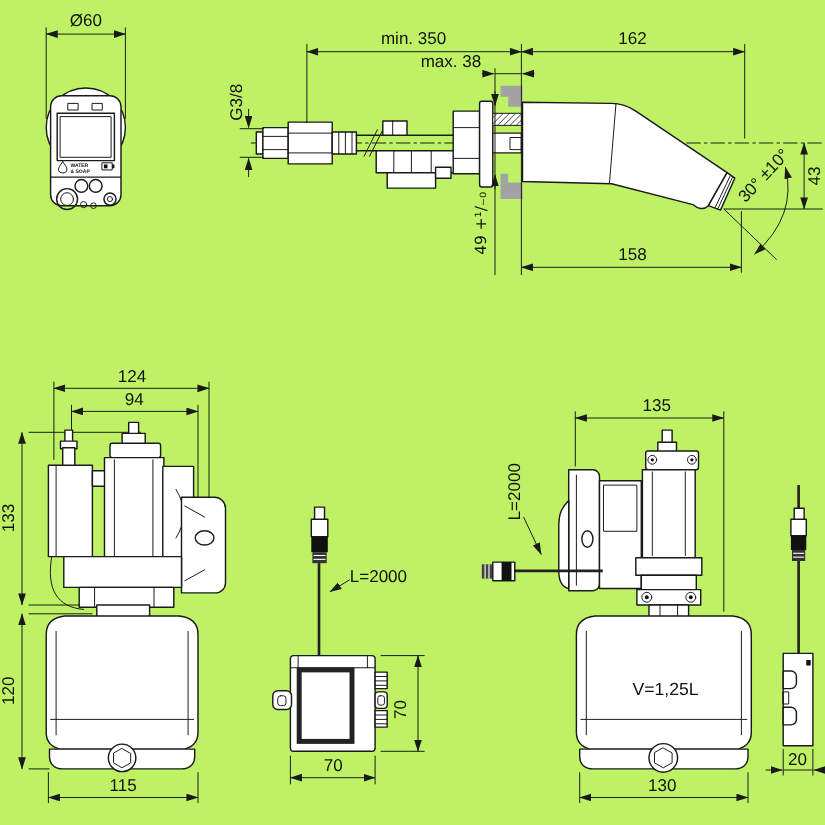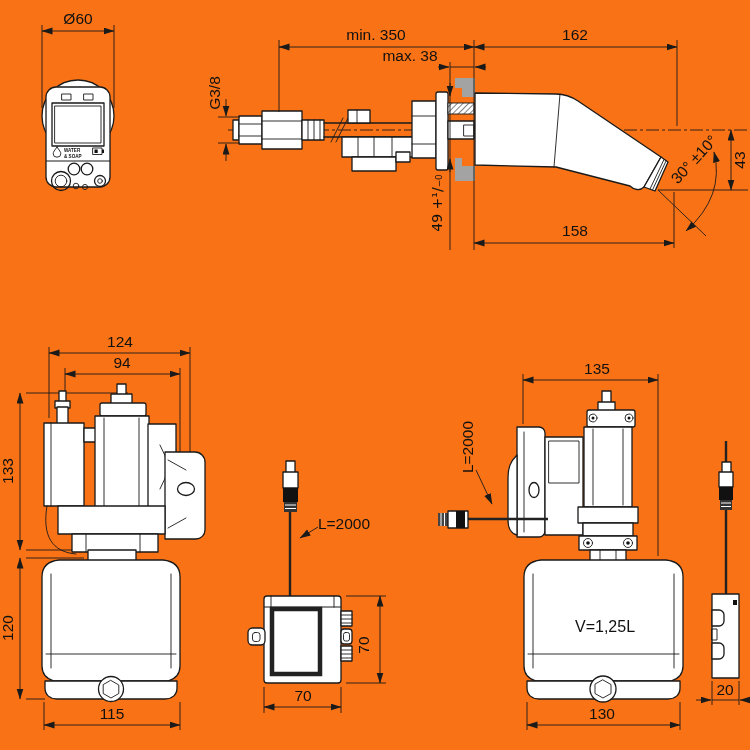--- a/index.html
+++ b/index.html
@@ -1,16 +1,16 @@
 <!DOCTYPE html>
 <html><head>
 <meta charset="utf-8">
 <style>
   html,body{margin:0;padding:0;background:#fff;}
-  .stage{width:750px;height:750px;position:relative;background:#f97316;overflow:hidden;}
+  .stage{width:750px;height:750px;position:relative;background:#bef264;overflow:hidden;}
   svg{display:block;}
   .ol{fill:#fff;stroke:#1a1a1a;stroke-width:1.3;stroke-linejoin:round;}
   .ln{fill:none;stroke:#1a1a1a;stroke-width:1.3;stroke-linecap:round;stroke-linejoin:round;}
   .thin{stroke-width:0.9;}
   .dim{fill:none;stroke:#1a1a1a;stroke-width:0.9;}
   .dtxt{font-family:"Liberation Sans",sans-serif;font-size:15.5px;fill:#111;text-anchor:middle;}
   .dtxt-sub{font-family:"DejaVu Sans",sans-serif;font-size:14px;}
   .tiny{font-family:"Liberation Sans",sans-serif;font-size:4.6px;font-weight:bold;fill:#111;}
   .vol{font-family:"Liberation Sans",sans-serif;font-size:16px;fill:#111;text-anchor:middle;}
   .cable{fill:none;stroke:#222;stroke-width:2.4;}

